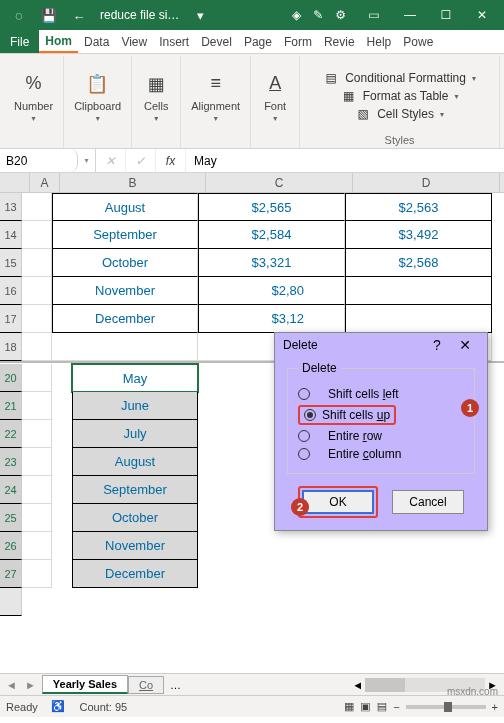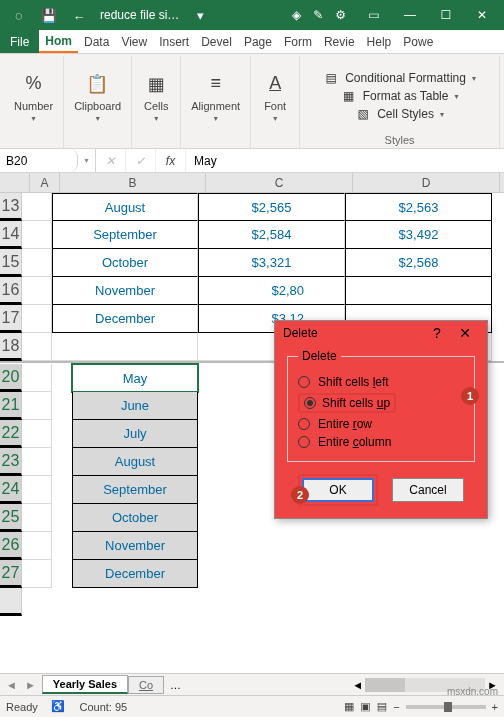--- a/index.html
+++ b/index.html
@@ -41,21 +41,21 @@
 .fbar-btn.on { color: #444; }
 .formula-in { flex: 1; display: flex; align-items: center; padding: 0 8px; font-size: 12px; }
 
 
 .grid { position: relative; }
 .col-head { display: flex; height: 20px; background: #e6e6e6; border-bottom: 1px solid #ccc; }
 .col-head .corner { width: 30px; border-right: 1px solid #ccc; background:#e6e6e6; }
 .col-head .ch { border-right: 1px solid #ccc; text-align: center; font-size: 12px; color:#555; display:flex; align-items:center; justify-content:center; }
 .gridbody { height: 480px; overflow: hidden; position: relative; background:#fff; }
 .row { display: flex; height: 28px; }
-.row .rh { width: 22px; background: #e6e6e6; border-right: 1px solid #ccc; border-bottom: 3px solid #000000; display:flex; align-items:center; justify-content:center; font-size:16px; color:#555; }
+.row .rh { width: 22px; background: #e6e6e6; border-right: 1px solid #ccc; border-bottom: 1px solid #000000; display:flex; align-items:center; justify-content:center; font-size:11px; color:#555; }
 .row .rh.sel { background: #d2d2d2; color:#217346; }
 .row .cell { border-right: 1px solid #d9d9d9; border-bottom: 1px solid #d9d9d9; display:flex; align-items:center; justify-content:center; font-size:13px; color:#0369a1; }
 .btop { border-top: 1px solid #000 !important; }
 .bleft { border-left: 1px solid #000 !important; }
 .bright { border-right: 1px solid #000 !important; }
 .bbottom { border-bottom: 1px solid #000 !important; }
 .selcell { outline: 2px solid #217346; outline-offset: -1px; }
 .greyfill { background: #d9d9d9; }
 
 
@@ -69,28 +69,28 @@
 .hscroll .thumb { position:absolute; left:0; top:0; height:14px; width:40px; background:#c8c6c4; }
 
 
 .status-bar { height: 22px; background:#f3f2f1; border-top:1px solid #ccc; display:flex; align-items:center; font-size:11px; color:#444; padding:0 6px; gap:14px; }
 .status-bar .zoom { margin-left:auto; display:flex; align-items:center; gap:6px; }
 .status-bar .slider { width:80px; height:4px; background:#c8c6c4; position:relative; }
 .status-bar .slider .knob { position:absolute; left:38px; top:-3px; width:8px; height:10px; background:#666; }
 .watermark { position:absolute; right:6px; bottom:26px; font-size:10px; color:#888; }
 
 
-.dialog { position:absolute; left:274px; top:320px; width:214px; background:#ef4444; border:1px solid #888; box-shadow:2px 2px 8px rgba(0,0,0,.3); font-size:12px; }
+.dialog { position:absolute; left:274px; top:332px; width:214px; background:#c4b5fd; border:1px solid #888; box-shadow:2px 2px 8px rgba(0,0,0,.3); font-size:12px; }
 .dialog .dtitle { display:flex; align-items:center; padding:4px 8px; }
 .dialog .dtitle .spacer { flex:1; }
 .dialog .dtitle .help, .dialog .dtitle .close { width:28px; text-align:center; font-size:14px; }
 .dialog .dbody { padding: 4px 12px 12px; }
 .dialog fieldset { border:1px solid #ccc; padding:8px 10px; }
 .dialog legend { padding:0 4px; }
-.dialog .opt { display:flex; align-items:center; gap:8px; margin:4px 0; }
+.dialog .opt { display:flex; align-items:center; gap:18px; margin:4px 0; }
 .dialog .highlight { border:2.5px solid #e03e3e; border-radius:3px; padding:1px 4px; display:inline-flex; align-items:center; gap:6px; }
 .dialog .btns { display:flex; gap:14px; justify-content:center; margin-top:12px; align-items:center; }
 .dialog button { width:72px; height:24px; font-size:12px; border:1px solid #888; background:#efefef; }
 .dialog .ok-wrap { border:2.5px solid #e03e3e; border-radius:3px; padding:2px; }
 .dialog button.ok { outline:2px solid #3b6fd8; outline-offset:-2px; }
 .badge { width:18px; height:18px; border-radius:50%; background:#c0392b; color:#fff; display:flex; align-items:center; justify-content:center; font-size:11px; font-weight:700; position:absolute; }
 .wB-head { width: 146px; }
 .wC-head { width: 147px; }
 .wD-head { width: 147px; }
 .wB { width: 146px; }

